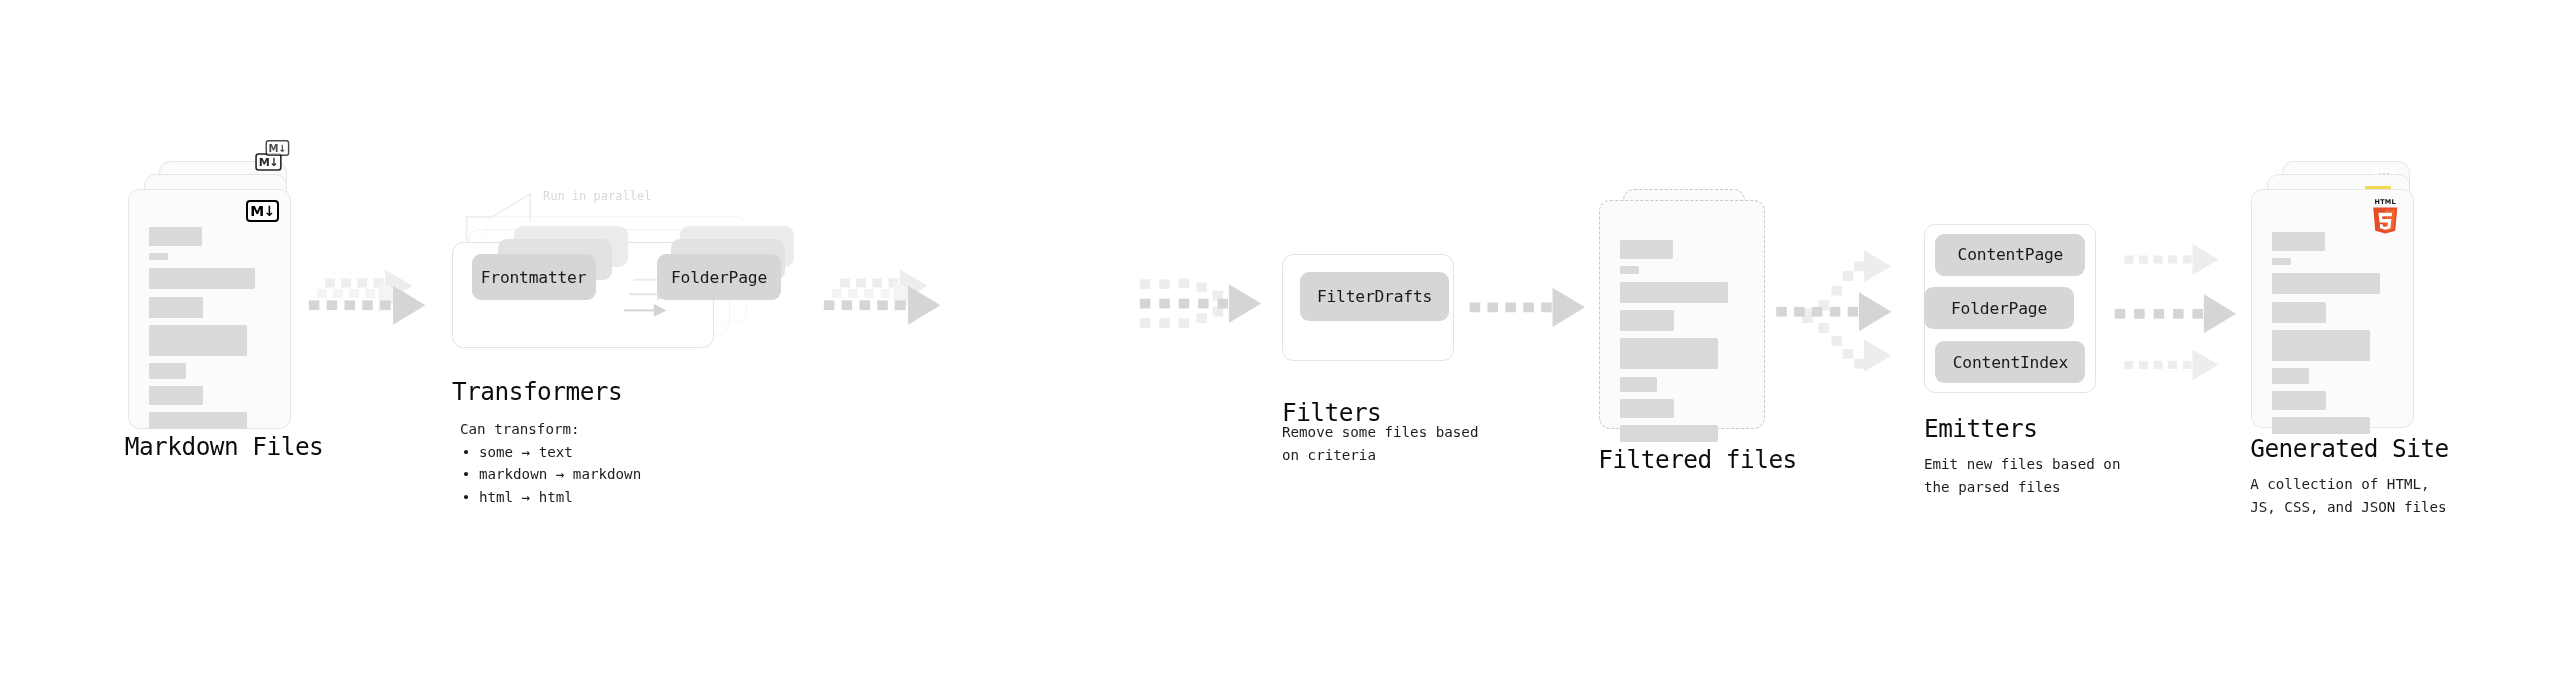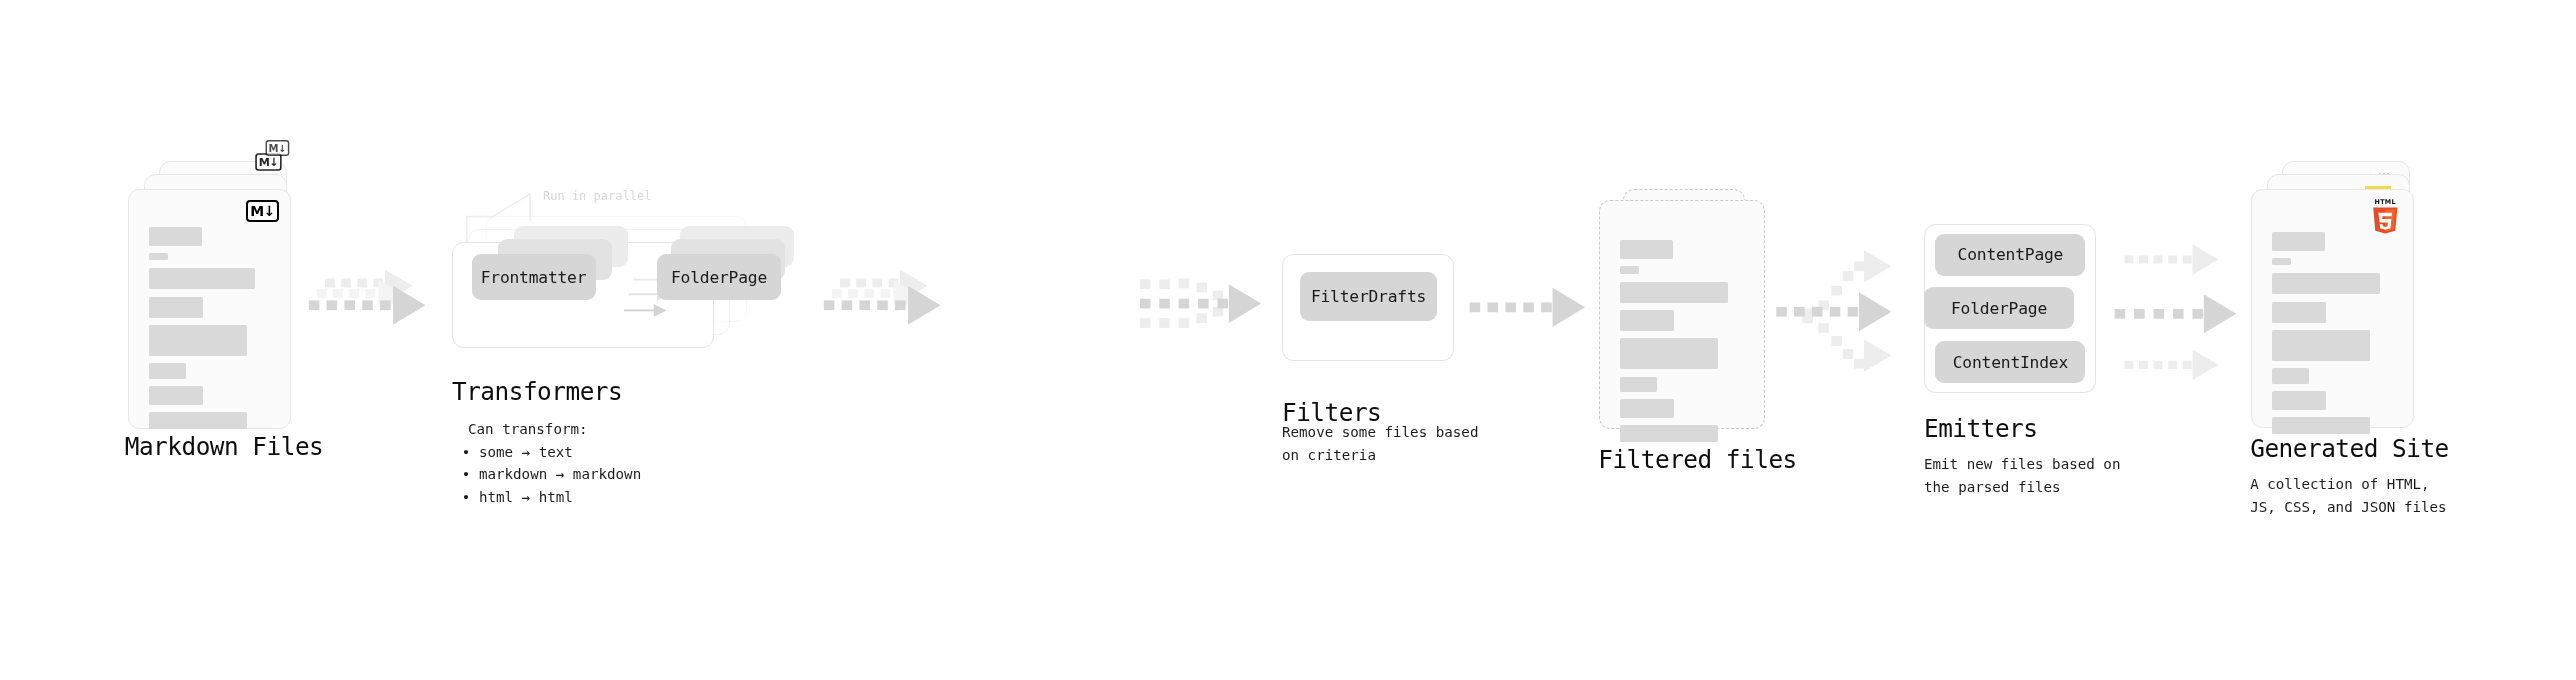--- a/index.html
+++ b/index.html
@@ -178,21 +178,21 @@
     </svg>
 
     <div class="chip" style="left:19.5px; top:62px; width:124px; height:46px;">
       <span>Frontmatter</span>
     </div>
     <div class="chip" style="left:205px; top:62px; width:124px; height:46px;">
       <span>FolderPage</span>
     </div>
 
     <div class="title" style="left:0px; top:185px;">Transformers</div>
-    <div class="sub" style="left:16px; top:226px;">Can transform:</div>
+    <div class="sub" style="left:8px; top:226px;">Can transform:</div>
     <div class="sub list" style="left:9.8px; top:249px;">• some → text</div>
     <div class="sub list" style="left:9.8px; top:271px;">• markdown → markdown</div>
     <div class="sub list" style="left:9.8px; top:294px;">• html → html</div>
   </div>
 
   <svg class="deco" style="left:822px; top:268px; width:130px; height:81px;" viewBox="0 0 160 100" width="130" height="81">
     <g fill="#ededed">
       <rect x="22" y="13" width="12" height="11"></rect>
         <rect x="42" y="13" width="12" height="11"></rect>
       <rect x="62" y="13" width="12" height="11"></rect>
@@ -237,21 +237,21 @@
         <rect x="26" y="38" width="13" height="12"></rect>
       <rect x="50" y="38" width="13" height="12"></rect>
         <rect x="74" y="38" width="13" height="12"></rect>
       <rect x="98" y="38" width="13" height="12"></rect>
       <polygon points="112,20 152,44 112,68"></polygon>
     </g>
   </svg>
 
   <div class="node" style="left:1282px; top:254px;">
     <div class="gbox" style="left:0px; top:0px; width:172px; height:107px;"></div>
-    <div class="chip" style="left:18px; top:18px; width:137px; height:49px;">
+    <div class="chip" style="left:18px; top:18px; width:149px; height:49px;">
       <span>FilterDrafts</span>
     </div>
     <div class="title" style="left:0px; top:116px;margin-top:28px;">Filters</div>
     <div class="sub" style="left:0px; top:167px;">Remove some files based
 on criteria</div>
   </div>
 
   <svg class="deco" style="left:1468px; top:291px; width:122px; height:49px;" viewBox="0 0 150 60" width="122" height="49">
     <g fill="#d5d5d5">
       <rect x="2" y="14" width="13" height="12"></rect>

